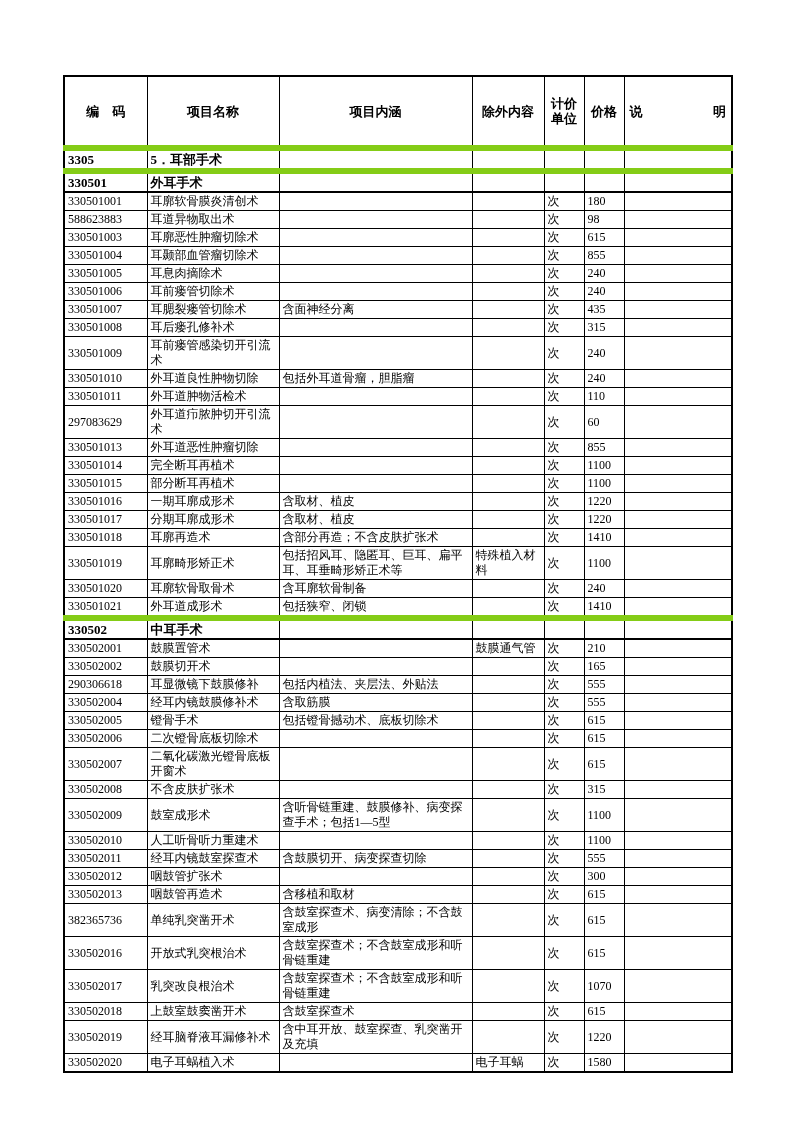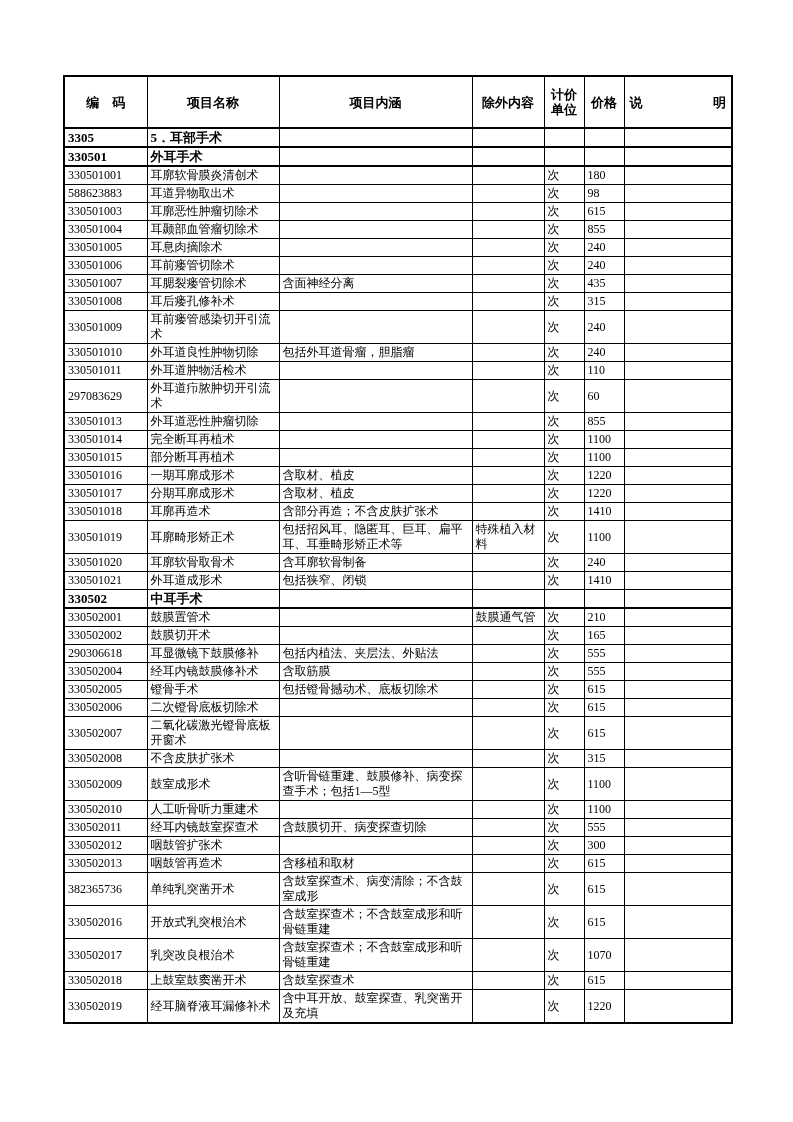--- a/index.html
+++ b/index.html
@@ -26,35 +26,35 @@
     overflow: hidden;
     vertical-align: middle;
     word-break: break-all;
   }
   table.fee th {
     font-size: 13px;
     font-weight: bold;
     text-align: center;
     height: 33px;
     line-height: 15px;
-    padding: 10px 2px;
+    padding: 19px 2px;
     border-bottom: 2px solid #000000;
   }
   table.fee td {
     font-size: 12px;
     line-height: 15px;
     height: 17px;
     padding: 1px 3px;
     text-align: left;
   }
   td.c-unit, td.c-price { text-align: center; padding: 1px 1px; }
   tr.section td {
     font-weight: bold;
     font-size: 13px;
-    border-top: 1px solid #84cc16;
+    border-top: 6px solid #84cc16;
     border-bottom: 2px solid #000000;
   }
   .note-header {
     display: flex;
     justify-content: space-between;
     padding: 0 3px;
   }
   col.w-code   { width: 83px; }
   col.w-name   { width: 132px; }
   col.w-content{ width: 193px; }
@@ -465,15 +465,24 @@
         </tr>
         <tr>
           <td class="c-code">330502019</td>
           <td class="c-name">经耳脑脊液耳漏修补术</td>
           <td class="c-content">含中耳开放、鼓室探查、乳突凿开及充填</td>
           <td class="c-exclude"></td>
           <td class="c-unit">次</td>
           <td class="c-price">1220</td>
           <td class="c-note"></td>
         </tr>
+        <tr>
+          <td class="c-code">330502020</td>
+          <td class="c-name">电子耳蜗植入术</td>
+          <td class="c-content"></td>
+          <td class="c-exclude">电子耳蜗</td>
+          <td class="c-unit">次</td>
+          <td class="c-price">1580</td>
+          <td class="c-note"></td>
+        </tr>
       </tbody>
   </table>
 </div>
 
 </body></html>

